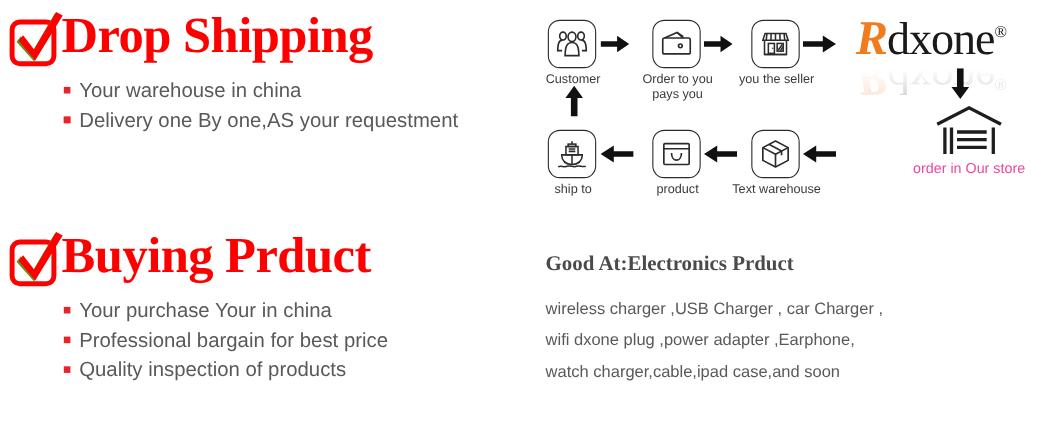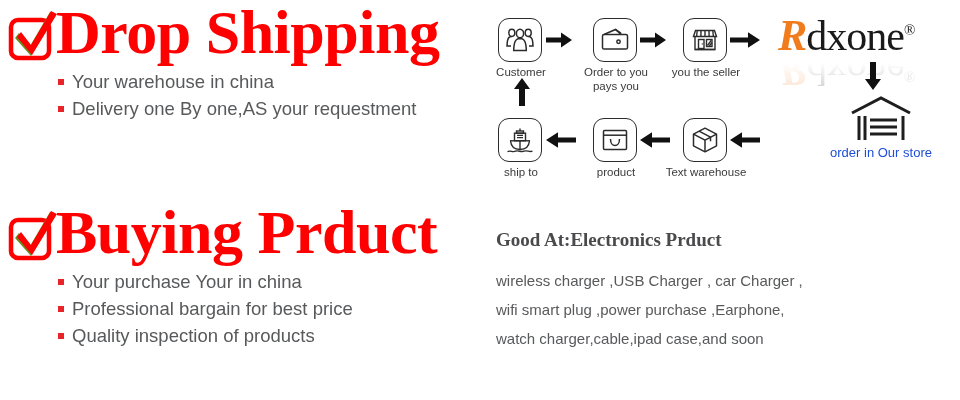--- a/index.html
+++ b/index.html
@@ -23,21 +23,21 @@
 
   .check-badge{
     position:absolute;left:8px;top:8px;width:50px;height:50px;
   }
   .check-badge svg{display:block;width:58px;height:56px;margin-left:-2px;margin-top:-6px;}
 
   .promo-title{
     position:absolute;left:56px;top:-2px;
     font-family:"Liberation Serif", serif;
     font-weight:bold;
-    font-size:62px;
+    font-size:46px;
     line-height:56px;
     color:#ff0000;
     letter-spacing:-0.5px;
     white-space:nowrap;
   }
 
   .promo-list{
     position:absolute;left:56px;top:62px;
     margin:0;padding:0;list-style:none;
   }
@@ -136,21 +136,21 @@
     pointer-events:none;
   }
 
   
   .warehouse{position:absolute;left:336px;top:96px;width:130px;text-align:center;}
   .warehouse svg{display:block;margin:0 auto;}
   .warehouse .cap{
     margin-top:3px;
     font-family:"Liberation Sans", sans-serif;
     font-size:13px;
-    color:#1d4ed8;
+    color:#ec4899;
     white-space:nowrap;
   }
 
   
   .goodat{position:absolute;left:16px;top:228px;width:460px;}
   .goodat-title{
     font-family:"Liberation Serif", serif;
     font-weight:bold;
     font-size:19px;
     line-height:24px;
@@ -351,19 +351,19 @@
           </svg>
         </span>
         <div class="cap">order in Our store</div>
       </div>
     </div>
 
     <div class="goodat">
       <div class="goodat-title">Good At:Electronics Prduct</div>
       <div class="goodat-lines">
         <div class="ln">wireless charger ,USB Charger , car Charger ,</div>
-        <div class="ln">wifi smart plug ,power purchase ,Earphone,</div>
+        <div class="ln">wifi dxone plug ,power adapter ,Earphone,</div>
         <div class="ln">watch charger,cable,ipad case,and soon</div>
       </div>
     </div>
 
   </div>
 </div>
 
 </body></html>

